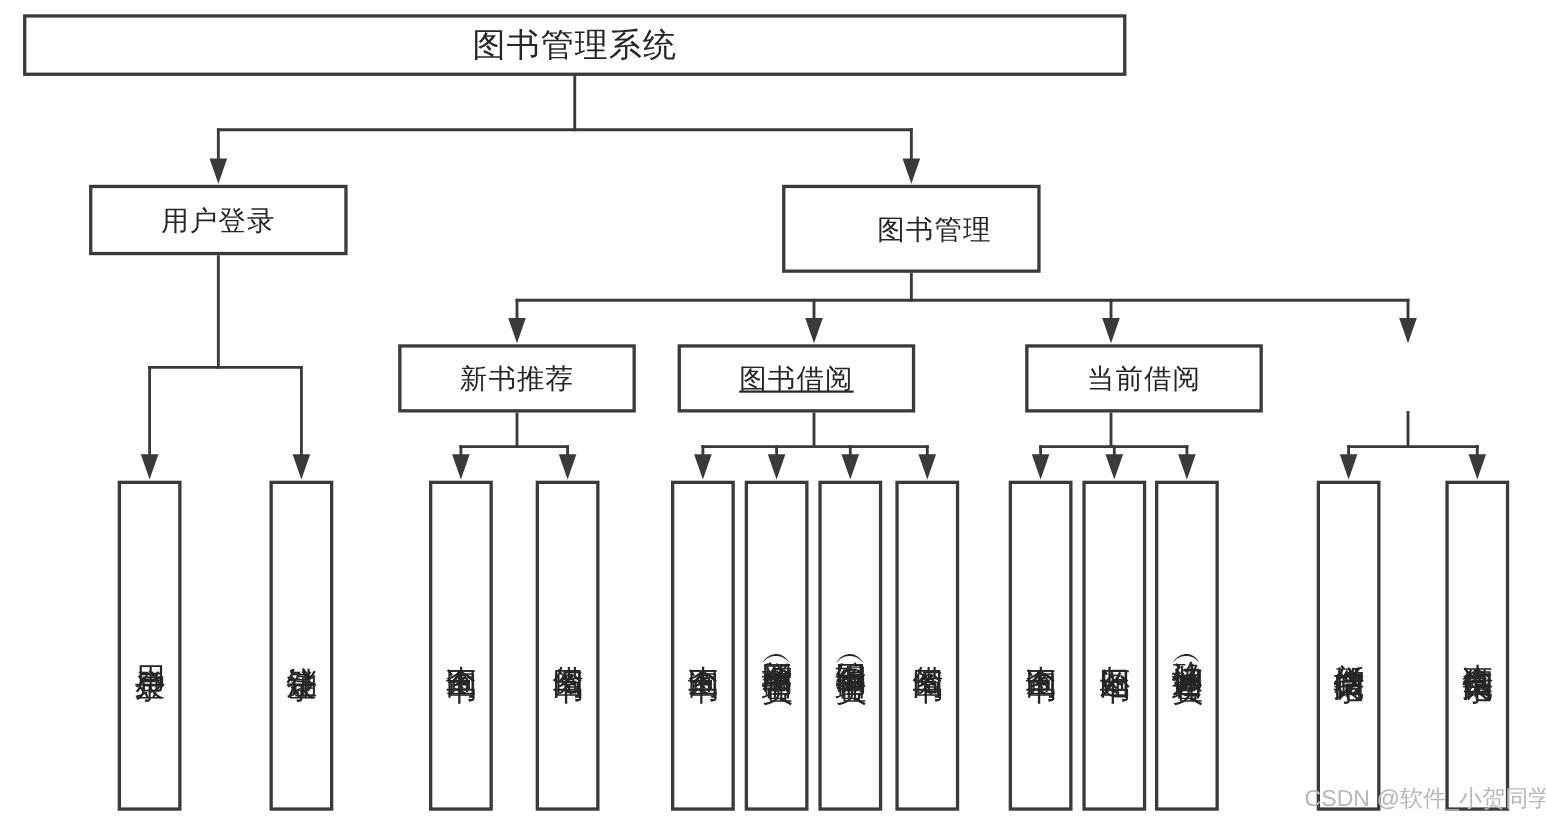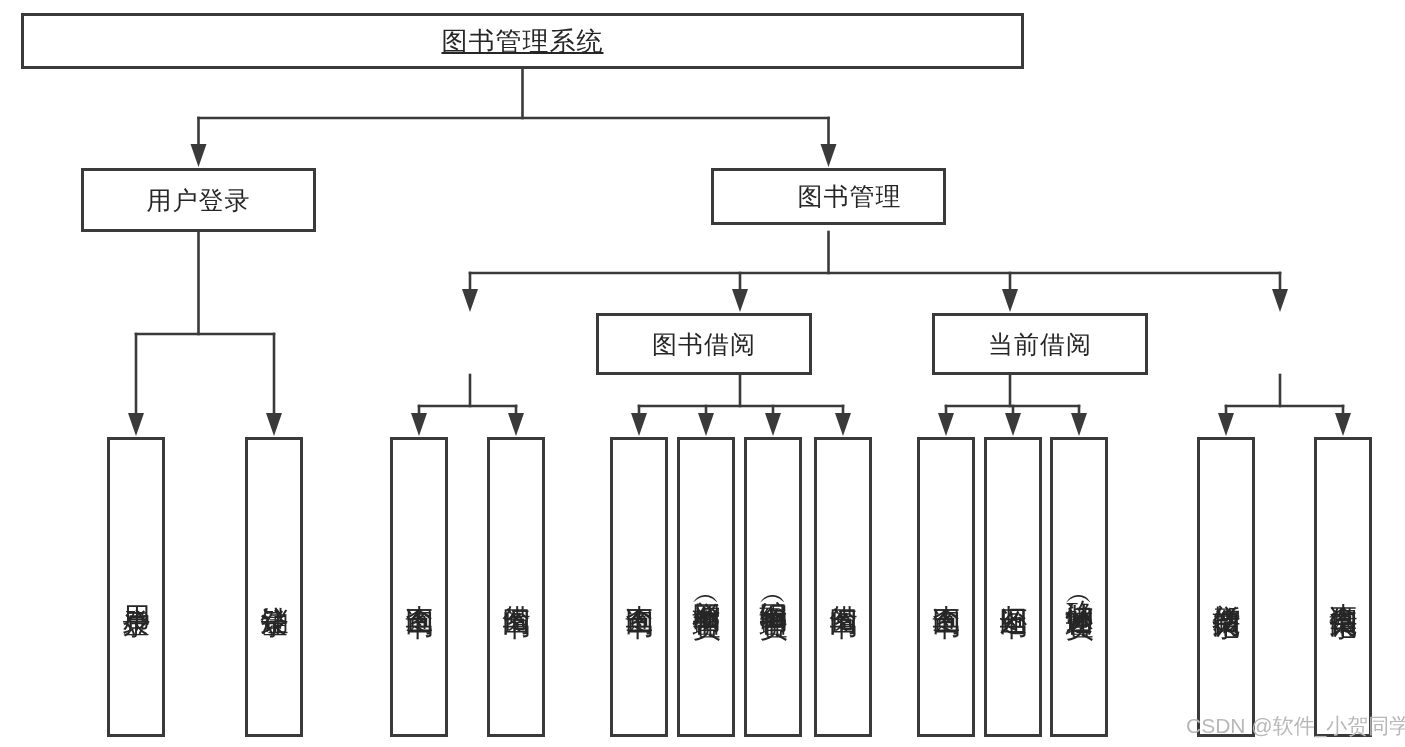--- a/index.html
+++ b/index.html
@@ -20,21 +20,21 @@
     position: absolute;
     box-sizing: border-box;
     border: 3px solid #3a3a3a;
     background: #ffffff;
     display: flex;
     align-items: center;
     justify-content: center;
     color: #262626;
   }
   .h-label { font-size: 25px; letter-spacing: 1px; white-space: nowrap; }
-  .root-label { font-size: 26px; letter-spacing: 1px; white-space: nowrap; text-decoration: underline; }
+  .root-label { font-size: 30px; letter-spacing: 1px; white-space: nowrap; }
   .leaf { width: 58px; height: 300px; }
   .v-text {
     writing-mode: vertical-rl;
     text-orientation: mixed;
     font-size: 28px;
     letter-spacing: 2px;
     line-height: 1;
     white-space: nowrap;
   }
   #watermark {
@@ -116,25 +116,28 @@
     <polygon points="1335,413 1351,413 1343,436"></polygon>
   </svg>
 
   <div class="box" style="left:21px; top:13px; width:1003px; height:56px;">
     <span class="root-label">图书管理系统</span>
   </div>
 
   <div class="box" style="left:81px; top:168px; width:235px; height:64px;">
     <span class="h-label">用户登录</span>
   </div>
-  <div class="box" style="left:711px; top:168px; width:235px; height:57px;padding-left:42px;">
+  <div class="box" style="left:711px; top:168px; width:235px; height:80px;padding-left:42px;">
     <span class="h-label">图书管理</span>
   </div>
 
-  <div class="box" style="left:596px; top:313px; width:216px; height:62px;">
+  <div class="box" style="left:362px; top:313px; width:216px; height:62px;">
+    <span class="h-label">新书推荐</span>
+  </div>
+  <div class="box" style="left:616px; top:313px; width:216px; height:62px;text-decoration:underline;">
     <span class="h-label">图书借阅</span>
   </div>
   <div class="box" style="left:932px; top:313px; width:216px; height:62px;">
     <span class="h-label">当前借阅</span>
   </div>
 
   <div class="box leaf" style="left:107px; top:437px;">
     <span class="v-text">用户登录</span>
   </div>
   <div class="box leaf" style="left:245px; top:437px;">

